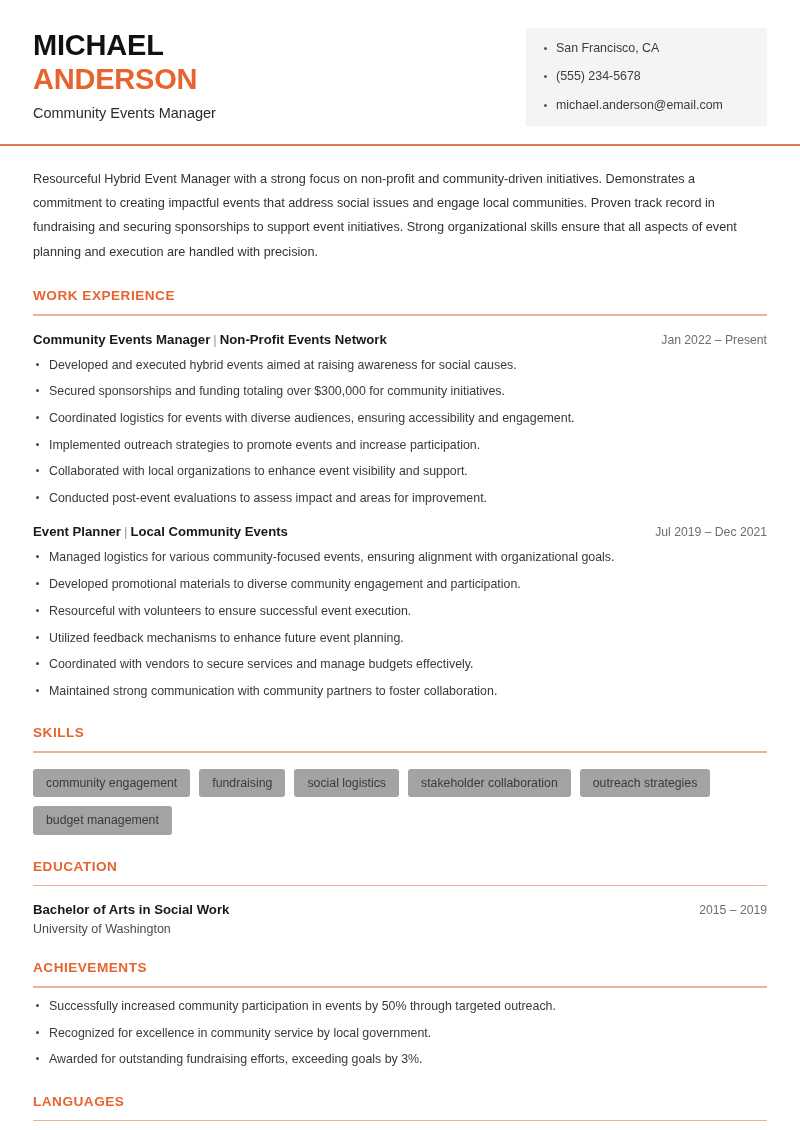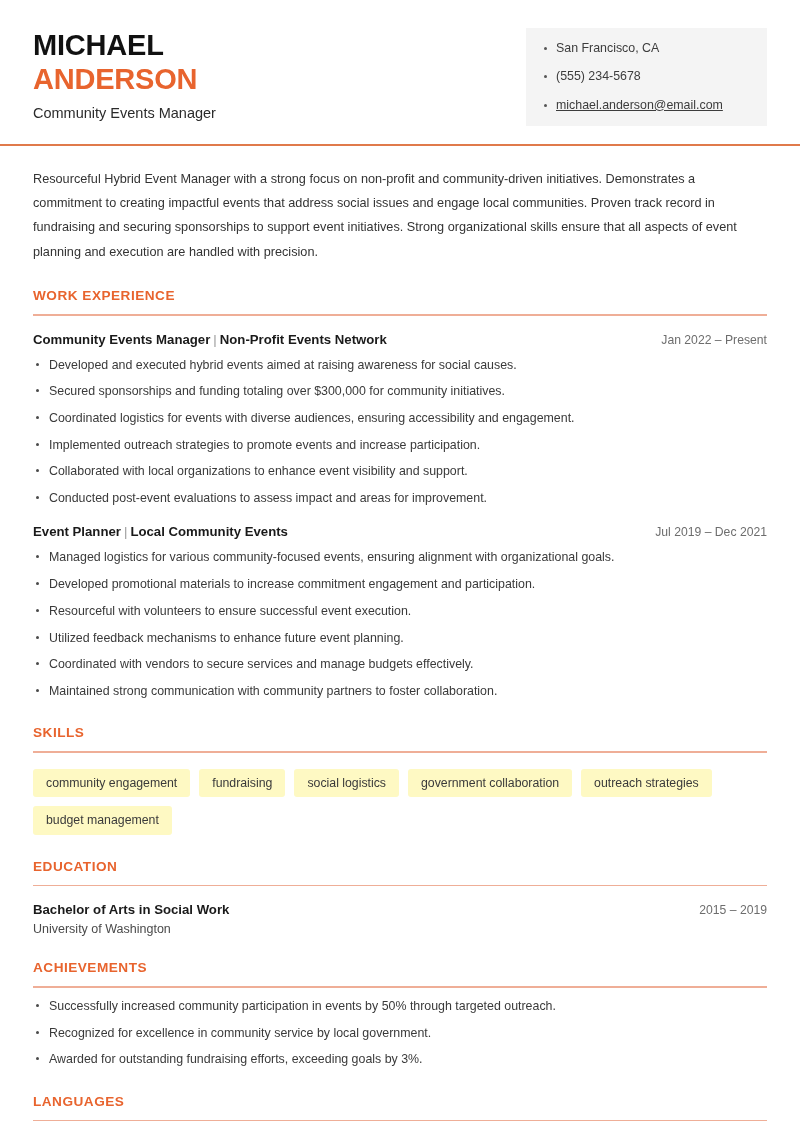--- a/index.html
+++ b/index.html
@@ -49,21 +49,21 @@
     margin-top: 6px;
   }
   .contact-item {
     position: relative;
     font-size: 12.4px;
     color: #3c3c3c;
     line-height: 1.4;
     padding-left: 12px;
     margin-bottom: 11px;
   }
-  .contact-item:last-child { margin-bottom: 0; text-decoration: underline; }
+  .contact-item:last-child { margin-bottom: 0; }
   .contact-item::before {
     content: "";
     position: absolute;
     left: 0; top: 7px;
     width: 3px; height: 3px;
     background: #555;
     border-radius: 50%;
   }
 
   .header-rule {
@@ -132,21 +132,21 @@
     position: absolute;
     left: 3px; top: 7px;
     width: 3px; height: 3px;
     background: #4a4a4a;
     border-radius: 50%;
   }
 
   
   .chips { display: flex; flex-wrap: wrap; gap: 9px; margin-top: 16px; }
   .chip {
-    background: #fef9c3;
+    background: #a3a3a3;
     border-radius: 3px;
     padding: 7px 13px;
     font-size: 12.3px;
     color: #3a3a3a;
     line-height: 1.2;
   }
 
   .edu-school {
     font-size: 12.5px;
     color: #4a4a4a;
@@ -203,37 +203,37 @@
 
       <div class="entry">
         <div class="entry-head">
           <div class="entry-title">
             <span>Event Planner</span><span class="entry-sep">|</span><span>Local Community Events</span>
           </div>
           <div class="entry-date">Jul 2019 – Dec 2021</div>
         </div>
         <ul class="bullets">
           <li>Managed logistics for various community-focused events, ensuring alignment with organizational goals.</li>
-          <li>Developed promotional materials to increase commitment engagement and participation.</li>
+          <li>Developed promotional materials to diverse community engagement and participation.</li>
           <li>Resourceful with volunteers to ensure successful event execution.</li>
           <li>Utilized feedback mechanisms to enhance future event planning.</li>
           <li>Coordinated with vendors to secure services and manage budgets effectively.</li>
           <li>Maintained strong communication with community partners to foster collaboration.</li>
         </ul>
       </div>
     </div>
 
     <div class="section">
       <div class="section-title">SKILLS</div>
       <div class="section-rule"></div>
       <div class="chips">
         <span class="chip">community engagement</span>
         <span class="chip">fundraising</span>
         <span class="chip">social logistics</span>
-        <span class="chip">government collaboration</span>
+        <span class="chip">stakeholder collaboration</span>
         <span class="chip">outreach strategies</span>
         <span class="chip">budget management</span>
       </div>
     </div>
 
     <div class="section">
       <div class="section-title">EDUCATION</div>
       <div class="section-rule"></div>
       <div class="entry">
         <div class="entry-head">

